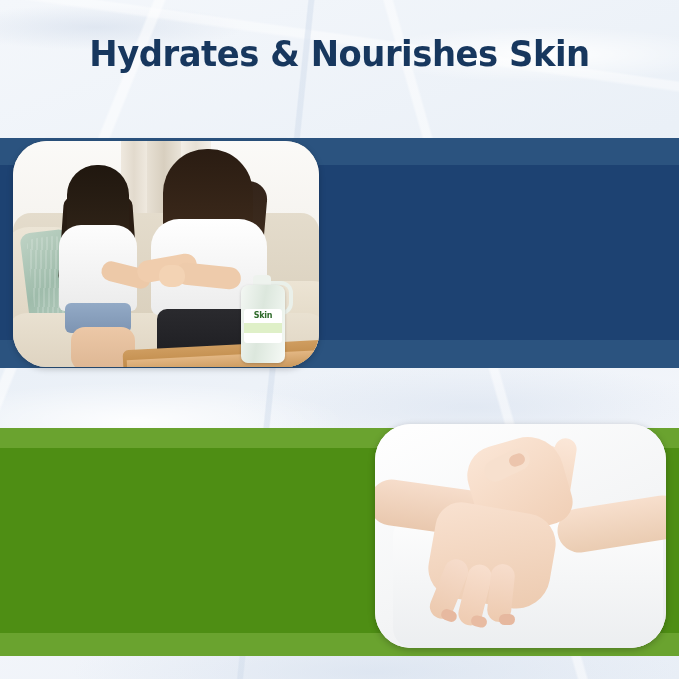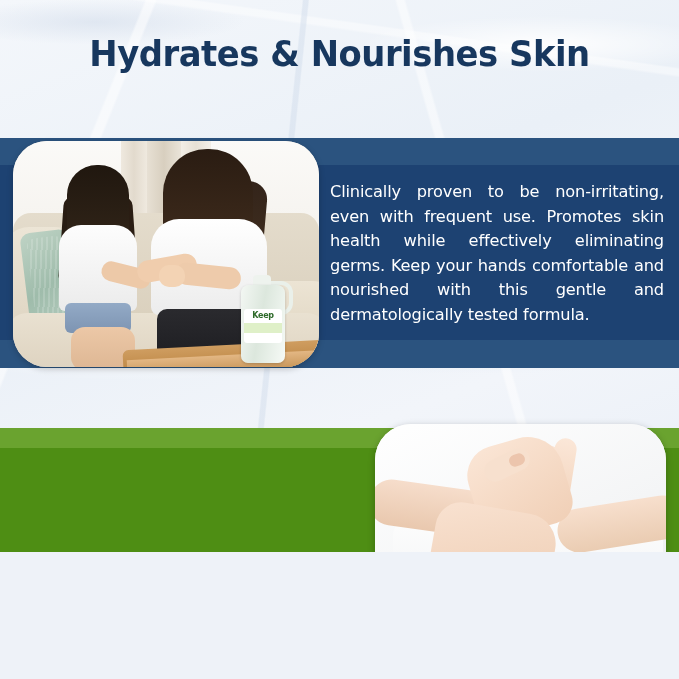--- a/index.html
+++ b/index.html
@@ -1,21 +1,21 @@
 <!DOCTYPE html>
 <html><head>
 <meta charset="utf-8">
 <style>
   html,body{margin:0;padding:0;}
   body{
     width:679px;height:679px;overflow:hidden;
     font-family:"Liberation Sans", sans-serif;
     background:#eef2f8;
   }
-  .page{position:relative;width:679px;height:552px;overflow:hidden;background:#d946ef;}
+  .page{position:relative;width:679px;height:679px;overflow:hidden;background:#d946ef;}
 
   
   .bg-tex{position:absolute;inset:0;
     background:
       radial-gradient(ellipse 260px 40px at 80% 8%,rgba(255,255,255,.95),rgba(255,255,255,0) 70%),
       radial-gradient(ellipse 300px 55px at 20% 62%,rgba(255,255,255,.9),rgba(255,255,255,0) 70%),
       radial-gradient(ellipse 340px 60px at 70% 60%,rgba(214,224,238,.55),rgba(255,255,255,0) 72%),
       radial-gradient(ellipse 200px 30px at 14% 4%,rgba(205,216,232,.5),rgba(255,255,255,0) 75%),
       radial-gradient(ellipse 420px 70px at 55% 99%,rgba(210,221,236,.55),rgba(255,255,255,0) 72%),
       linear-gradient(160deg,#f4f7fb 0%,#eaf0f7 40%,#f2f5fa 70%,#e8eef6 100%);
@@ -208,24 +208,23 @@
     <div class="pc m-armR"></div>
     <div class="pc m-hand"></div>
 
     <div class="pc c-table"></div>
     <div class="pc c-table2"></div>
 
     <div class="pc b-neck"></div>
     <div class="pc b-handle"></div>
     <div class="pc b-body"></div>
     <div class="pc b-label"></div>
-    <div class="pc b-label-txt">Keep</div>
-  </div>
-
-  <div class="blue-text">Clinically proven to be non-irritating, even with frequent use. Promotes skin health while effectively eliminating germs. Keep your hands comfortable and nourished with this gentle and dermatologically tested formula.</div>
+    <div class="pc b-label-txt">Skin</div>
+  </div>
+
 
   <div class="green-band">
     <div class="green-band-inner"></div>
   </div>
 
 
   <div class="photo-hands">
     <div class="ph h-bg"></div>
     <div class="ph h-shirt"></div>
     <div class="ph h-forearmL"></div>

